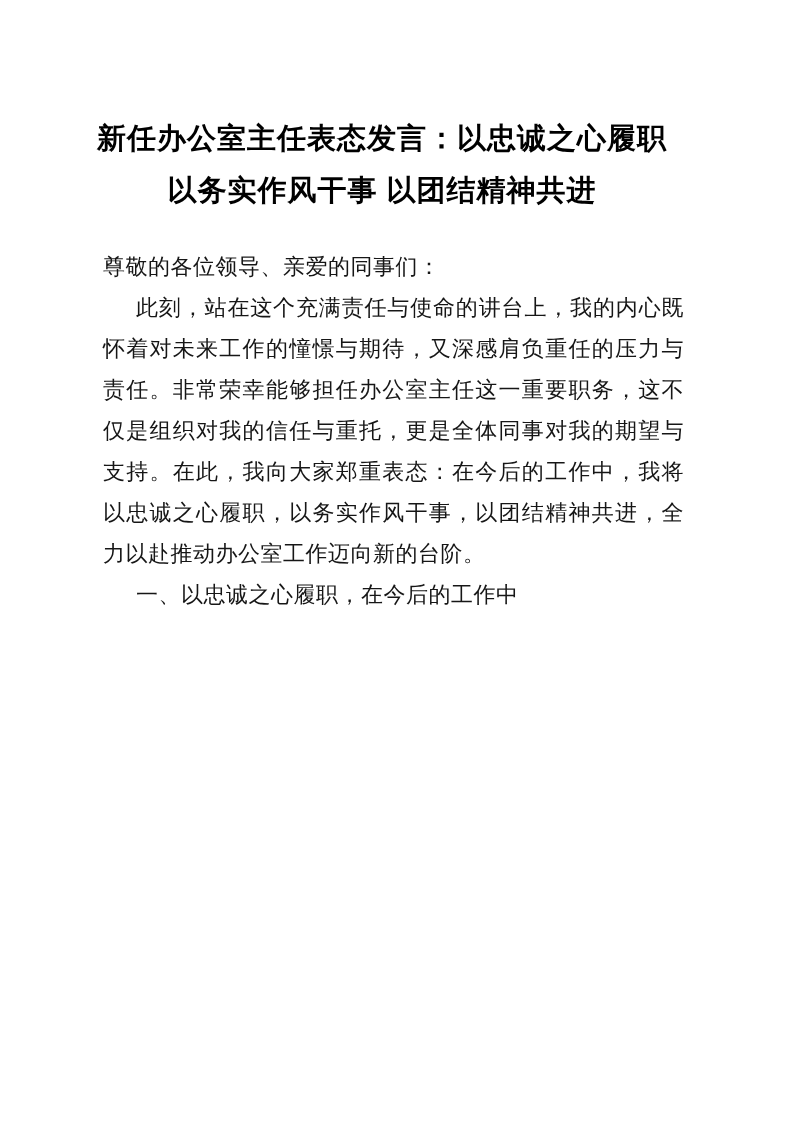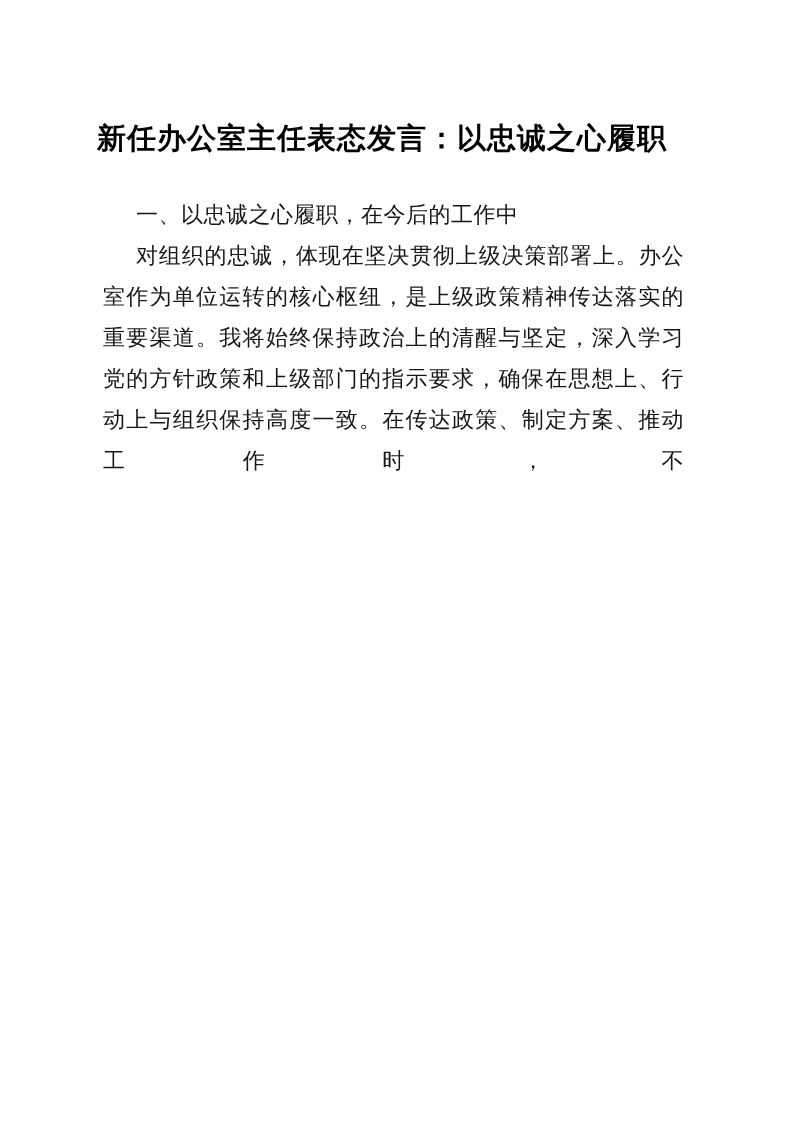--- a/index.html
+++ b/index.html
@@ -46,20 +46,22 @@
     text-align-last: justify;
   }
 </style>
 </head>
 <body>
 
 <div class="page">
 
   <div class="doc-title">
     <div>新任办公室主任表态发言：以忠诚之心履职</div>
+    <div>以务实作风干事 以团结精神共进</div>
   </div>
 
   <div class="doc-body">
+    <p class="flush">尊敬的各位领导、亲爱的同事们：</p>
+    <p>此刻，站在这个充满责任与使命的讲台上，我的内心既怀着对未来工作的憧憬与期待，又深感肩负重任的压力与责任。非常荣幸能够担任办公室主任这一重要职务，这不仅是组织对我的信任与重托，更是全体同事对我的期望与支持。在此，我向大家郑重表态：在今后的工作中，我将以忠诚之心履职，以务实作风干事，以团结精神共进，全力以赴推动办公室工作迈向新的台阶。</p>
     <p>一、以忠诚之心履职，在今后的工作中</p>
-    <p class="cut">对组织的忠诚，体现在坚决贯彻上级决策部署上。办公室作为单位运转的核心枢纽，是上级政策精神传达落实的重要渠道。我将始终保持政治上的清醒与坚定，深入学习党的方针政策和上级部门的指示要求，确保在思想上、行动上与组织保持高度一致。在传达政策、制定方案、推动工作时，不</p>
   </div>
 
 </div>
 
 </body></html>

